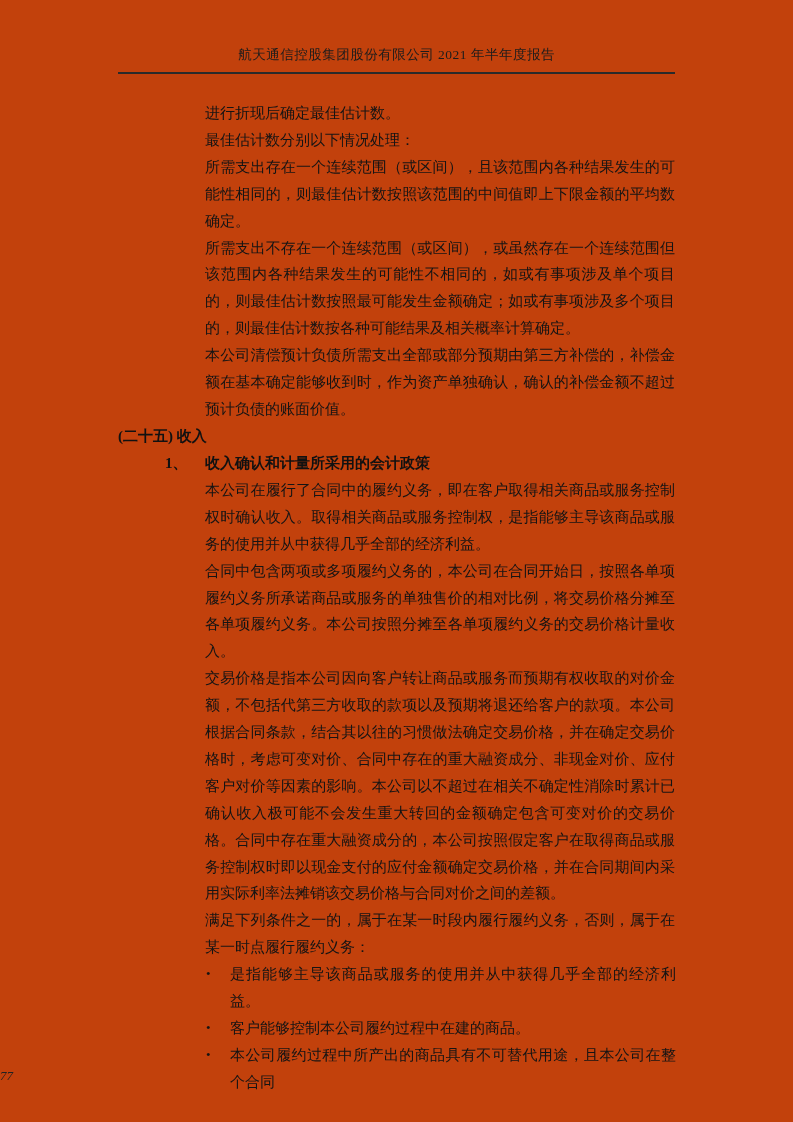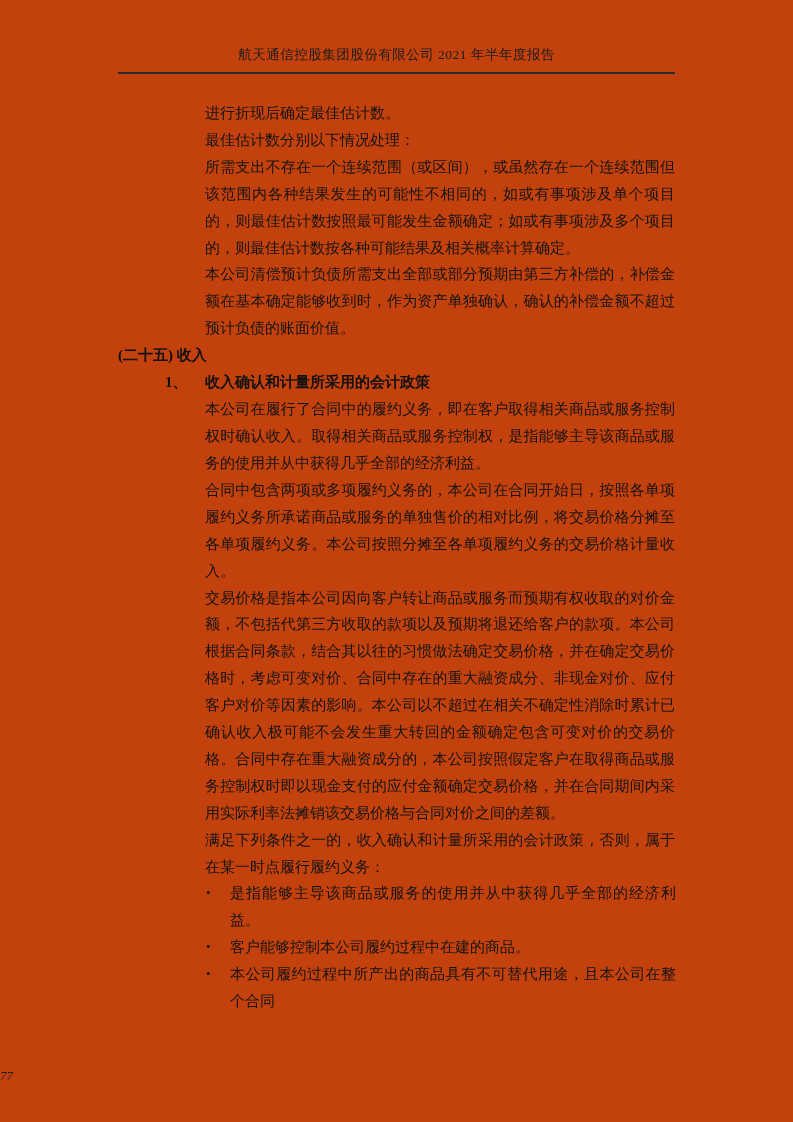--- a/index.html
+++ b/index.html
@@ -109,34 +109,35 @@
 
   <div class="header">
     <div class="header-title">航天通信控股集团股份有限公司 2021 年半年度报告</div>
     <div class="header-rule"></div>
   </div>
 
   <div class="content">
 
     <p class="para">进行折现后确定最佳估计数。</p>
     <p class="para">最佳估计数分别以下情况处理：</p>
+    <p class="para">所需支出存在一个连续范围（或区间），且该范围内各种结果发生的可能性相同的，则最佳估计数按照该范围的中间值即上下限金额的平均数确定。</p>
     <p class="para">所需支出不存在一个连续范围（或区间），或虽然存在一个连续范围但该范围内各种结果发生的可能性不相同的，如或有事项涉及单个项目的，则最佳估计数按照最可能发生金额确定；如或有事项涉及多个项目的，则最佳估计数按各种可能结果及相关概率计算确定。</p>
     <p class="para">本公司清偿预计负债所需支出全部或部分预期由第三方补偿的，补偿金额在基本确定能够收到时，作为资产单独确认，确认的补偿金额不超过预计负债的账面价值。</p>
 
     <div class="section-heading">(二十五) 收入</div>
 
     <div class="sub-heading">
       <span class="sub-number">1、</span>
       <span class="sub-title">收入确认和计量所采用的会计政策</span>
     </div>
 
     <p class="para">本公司在履行了合同中的履约义务，即在客户取得相关商品或服务控制权时确认收入。取得相关商品或服务控制权，是指能够主导该商品或服务的使用并从中获得几乎全部的经济利益。</p>
     <p class="para">合同中包含两项或多项履约义务的，本公司在合同开始日，按照各单项履约义务所承诺商品或服务的单独售价的相对比例，将交易价格分摊至各单项履约义务。本公司按照分摊至各单项履约义务的交易价格计量收入。</p>
     <p class="para">交易价格是指本公司因向客户转让商品或服务而预期有权收取的对价金额，不包括代第三方收取的款项以及预期将退还给客户的款项。本公司根据合同条款，结合其以往的习惯做法确定交易价格，并在确定交易价格时，考虑可变对价、合同中存在的重大融资成分、非现金对价、应付客户对价等因素的影响。本公司以不超过在相关不确定性消除时累计已确认收入极可能不会发生重大转回的金额确定包含可变对价的交易价格。合同中存在重大融资成分的，本公司按照假定客户在取得商品或服务控制权时即以现金支付的应付金额确定交易价格，并在合同期间内采用实际利率法摊销该交易价格与合同对价之间的差额。</p>
-    <p class="para">满足下列条件之一的，收入确认和计量所采用的会计政策，否则，属于在某一时点履行履约义务：</p>
+    <p class="para">满足下列条件之一的，属于在某一时段内履行履约义务，否则，属于在某一时点履行履约义务：</p>
 
     <div class="bullet-row">
       <span class="bullet-marker">•</span>
       <span class="bullet-text">是指能够主导该商品或服务的使用并从中获得几乎全部的经济利益。</span>
     </div>
     <div class="bullet-row">
       <span class="bullet-marker">•</span>
       <span class="bullet-text">客户能够控制本公司履约过程中在建的商品。</span>
     </div>
     <div class="bullet-row">

